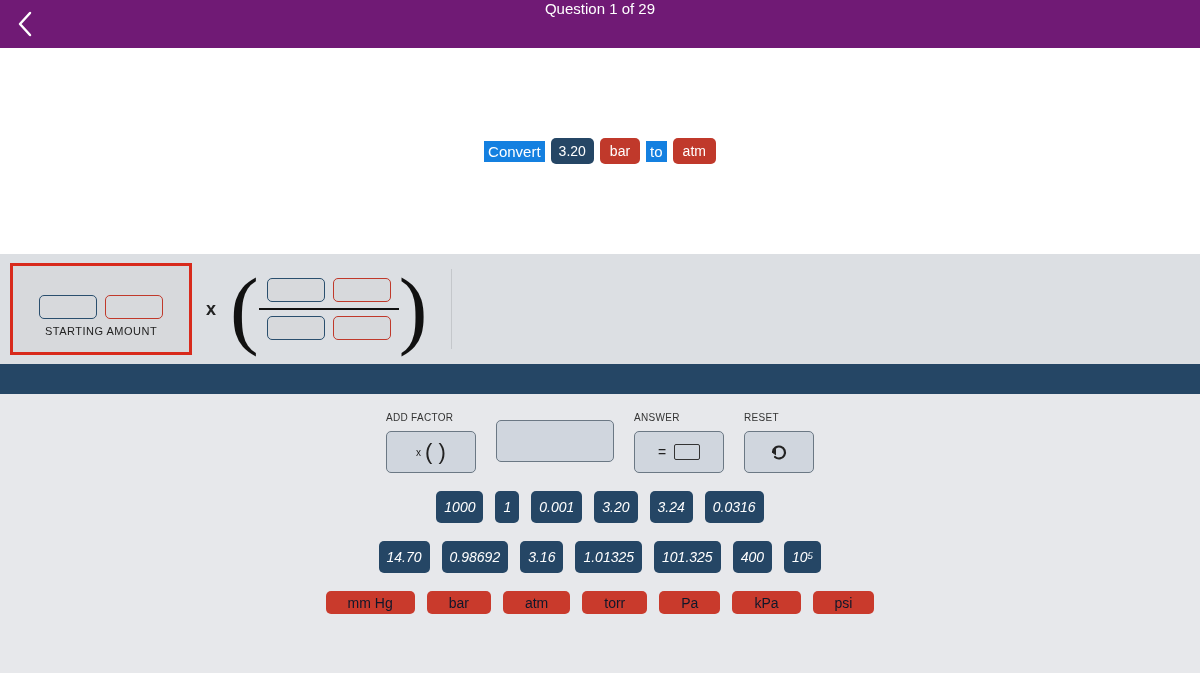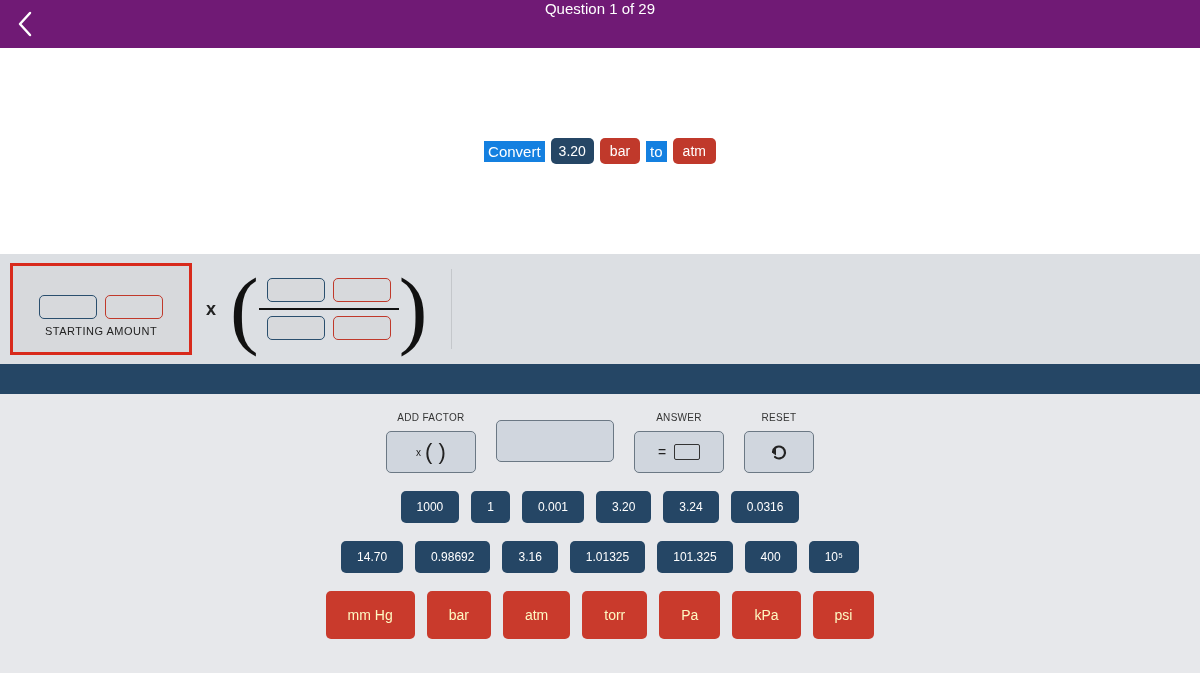--- a/index.html
+++ b/index.html
@@ -84,21 +84,21 @@
 .keypad-area {
   background: #e7e8eb;
   height: 279px;
   padding-top: 18px;
   display: flex;
   flex-direction: column;
   align-items: center;
   gap: 18px;
 }
 .action-row { display: flex; gap: 90px; align-items: flex-start; justify-content: center; }
-.action-group { display: flex; flex-direction: column; align-items: center; gap: 8px; }
+.action-group { display: flex; flex-direction: column; align-items: flex-start; gap: 8px; }
 .action-label { font-size: 10px; letter-spacing: 0.3px; color: #333; }
 .action-btn {
   background: #d0d6de;
   border: 1px solid #6b7884;
   border-radius: 5px;
   height: 42px;
   display: flex;
   align-items: center;
   justify-content: center;
   cursor: pointer;
@@ -107,26 +107,26 @@
 .add-factor-btn { width: 90px; font-size: 22px; gap: 4px; }
 .add-factor-btn .x-small { font-size: 10px; }
 .blank-btn { width: 118px; }
 .answer-btn { width: 90px; gap: 8px; font-size: 14px; }
 .answer-rect { width: 26px; height: 16px; border: 1.5px solid #333; border-radius: 2px; }
 .reset-btn { width: 70px; }
 
 .num-row, .unit-row { display: flex; gap: 12px; justify-content: center; }
 .num-btn {
   background: #254665; color: white; border: none; border-radius: 5px;
-  height: 32px; padding: 0 16px; font-size: 12px; cursor: pointer;
-  display: flex; align-items: center; justify-content: center;
+  height: 32px; padding: 0 8px; font-size: 14px; cursor: pointer;
+  display: flex; align-items: center; justify-content: center; font-style: italic;
 }
 .unit-btn {
-  background: #c93a2c; color: #fef9c3; border: none; border-radius: 5px;
-  height: 48px; padding: 0 22px; font-size: 14px; cursor: pointer;
+  background: #c93a2c; color: #0f172a; border: none; border-radius: 5px;
+  height: 23px; padding: 0 22px; font-size: 14px; cursor: pointer;
   display: flex; align-items: center; justify-content: center;
 }
 </style>
 </head>
 <body>
 
 <div class="header">
   <div class="back-chevron">
     <svg width="18" height="28" viewBox="0 0 18 28">
       <polyline points="14,3 4,14 14,25" stroke="white" stroke-width="2.5" fill="none" stroke-linecap="round" stroke-linejoin="round"></polyline>

